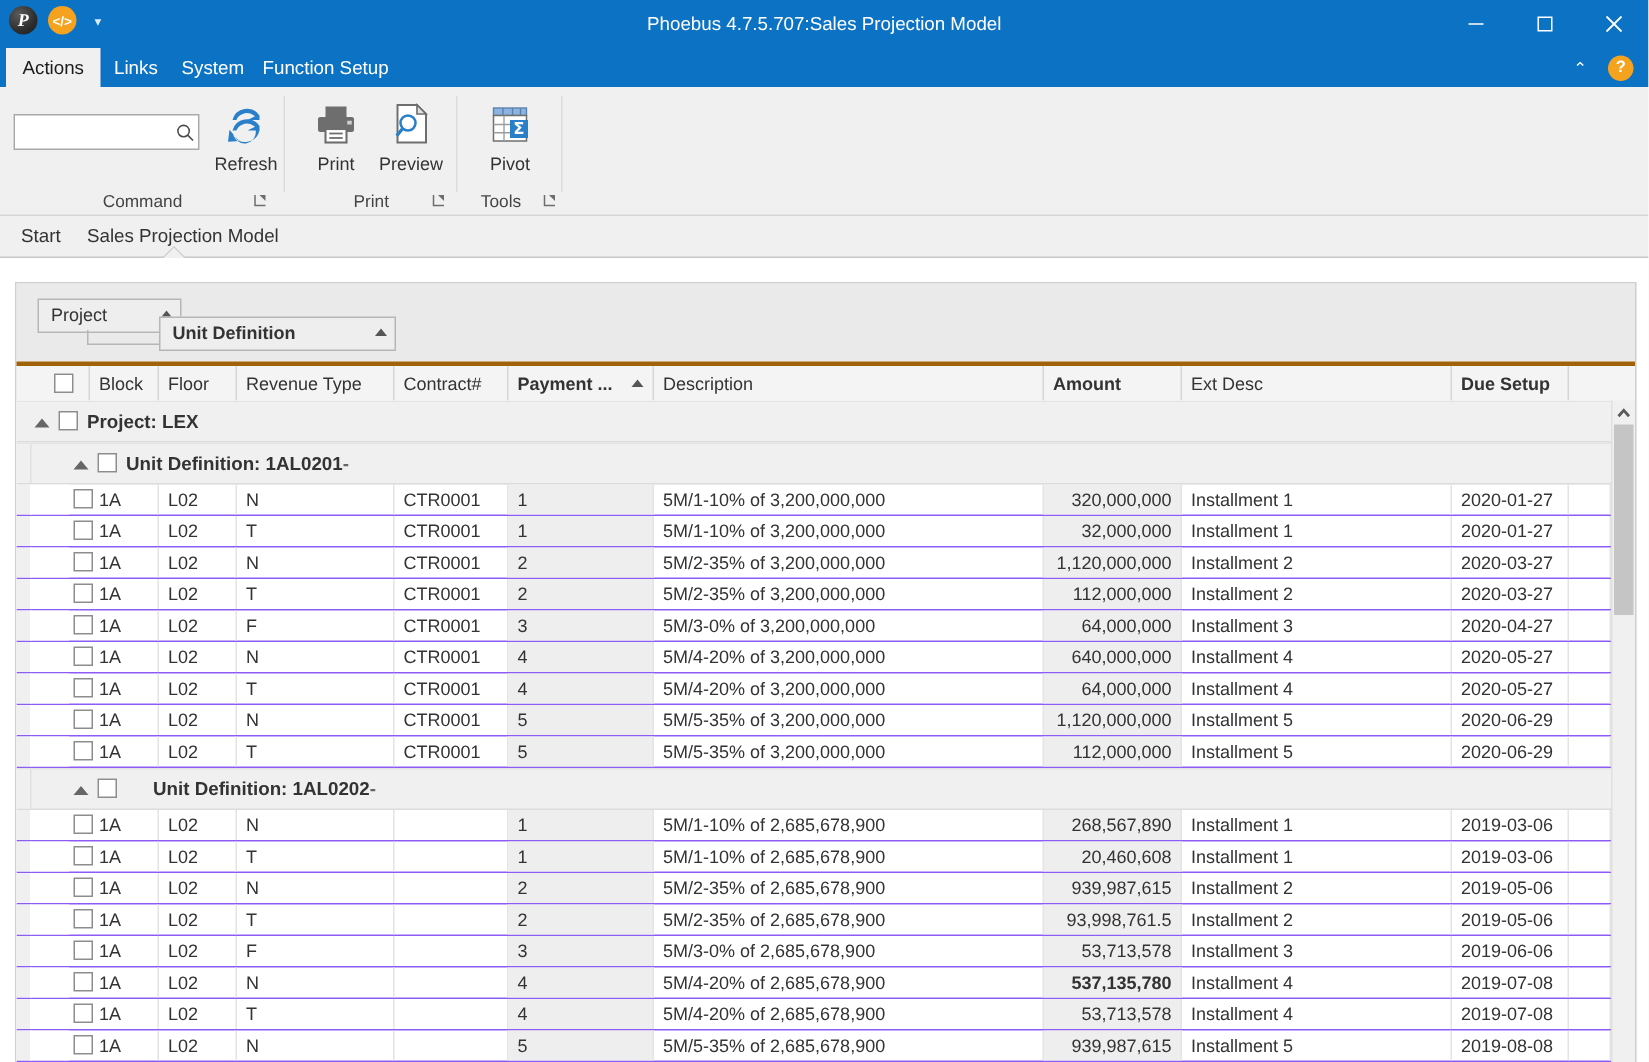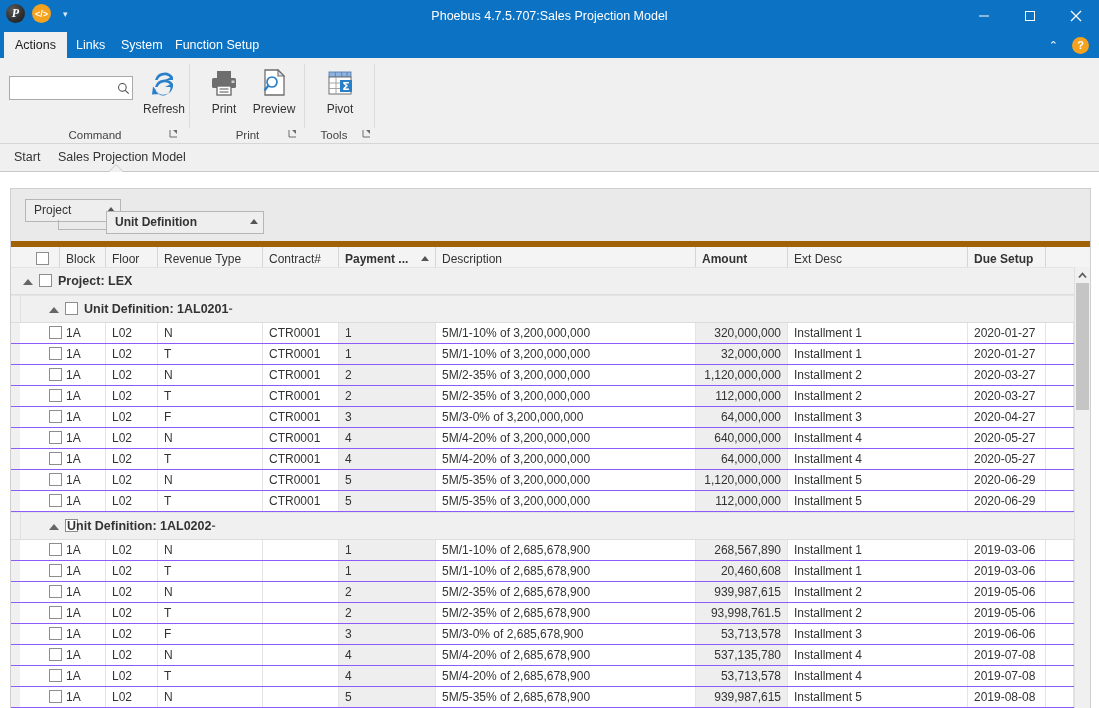--- a/index.html
+++ b/index.html
@@ -114,21 +114,21 @@
     position:absolute; border:1px solid #b6b6b6; background:#eeeeee;
     height:21px; line-height:21px; padding:0 18px 0 8px; font-size:12px; color:#333;
   }
   .gchip .sortarrow { position:absolute; right:5px; top:7px; width:0;height:0;
     border-left:4px solid transparent; border-right:4px solid transparent; border-bottom:5px solid #555; }
   .gchip.bold { font-weight:bold; }
   .glink { position:absolute; border-left:1px solid #b6b6b6; border-bottom:1px solid #b6b6b6; }
 
   
   .hdr { position:absolute; left:0; top:52px; width:100%; height:25px; background:#f4f4f4;
-         border-top:6px solid #a16207; border-bottom:1px solid #c4c4c4; }
+         border-top:3px solid #a16207; border-bottom:1px solid #c4c4c4; }
   .hcell {
     position:absolute; top:0; height:25px; line-height:25px; font-size:12px; color:#333;
     border-right:1px solid #d5d5d5; box-sizing:border-box; padding-left:6px; white-space:nowrap;
   }
   .hcell.b { font-weight:bold; }
   .hcell .hsort { position:absolute; right:6px; top:9px; width:0;height:0;
     border-left:4px solid transparent; border-right:4px solid transparent; border-bottom:5px solid #555; }
 
   .selectall { position:absolute; left:25px; top:5px; }
   .cb { width:13px; height:13px; border:1px solid #8d8d8d; background:#fff; box-sizing:border-box; display:inline-block; }
@@ -488,21 +488,21 @@
             <div class="gcell " style="left: 425px; width: 260px;">5M/5-35% of 3,200,000,000</div>
             <div class="gcell num" style="left: 685px; width: 92px;">112,000,000</div>
             <div class="gcell " style="left: 777px; width: 180px;">Installment 5</div>
             <div class="gcell " style="left: 957px; width: 78px;">2020-06-29</div>
             <div class="gcell " style="left: 1035px; width: 28px;"></div>
           </div>
           <div class="ghrow">
             <div class="indentbar"></div>
             <div class="expander" style="left: 40px; transform: rotate(90deg);"></div>
             <span class="cb ghcb" style="left: 54px;"></span>
-            <div class="ghtext" style="left: 56px;">Unit Definition: 1AL0202<span class="suffix">-</span></div>
+            <div class="ghtext" style="left: 91px;">Unit Definition: 1AL0202<span class="suffix">-</span></div>
           </div>
           <div class="grow">
             <div class="indentbar"></div>
             <div class="indentbar2"></div>
             <span class="cb rowcb"></span>
             <div class="gcell " style="left: 49px; width: 46px;">1A</div>
             <div class="gcell " style="left: 95px; width: 52px;">L02</div>
             <div class="gcell " style="left: 147px; width: 105px;">N</div>
             <div class="gcell " style="left: 252px; width: 76px;"></div>
             <div class="gcell shade" style="left: 328px; width: 97px;">1</div>
@@ -575,21 +575,21 @@
           <div class="grow">
             <div class="indentbar"></div>
             <div class="indentbar2"></div>
             <span class="cb rowcb"></span>
             <div class="gcell " style="left: 49px; width: 46px;">1A</div>
             <div class="gcell " style="left: 95px; width: 52px;">L02</div>
             <div class="gcell " style="left: 147px; width: 105px;">N</div>
             <div class="gcell " style="left: 252px; width: 76px;"></div>
             <div class="gcell shade" style="left: 328px; width: 97px;">4</div>
             <div class="gcell " style="left: 425px; width: 260px;">5M/4-20% of 2,685,678,900</div>
-            <div class="gcell num" style="left: 685px; width: 92px;">537,135,780</div>
+            <div class="gcell num" style="left: 685px; width: 92px; font-weight: bold;">537,135,780</div>
             <div class="gcell " style="left: 777px; width: 180px;">Installment 4</div>
             <div class="gcell " style="left: 957px; width: 78px;">2019-07-08</div>
             <div class="gcell " style="left: 1035px; width: 28px;"></div>
           </div>
           <div class="grow">
             <div class="indentbar"></div>
             <div class="indentbar2"></div>
             <span class="cb rowcb"></span>
             <div class="gcell " style="left: 49px; width: 46px;">1A</div>
             <div class="gcell " style="left: 95px; width: 52px;">L02</div>

